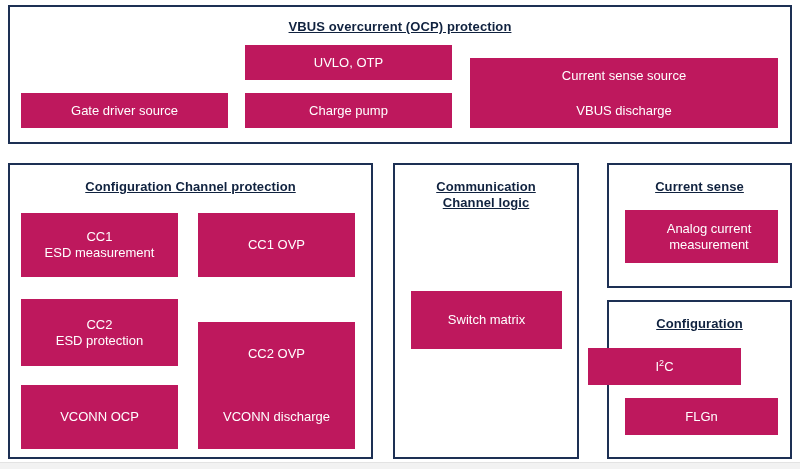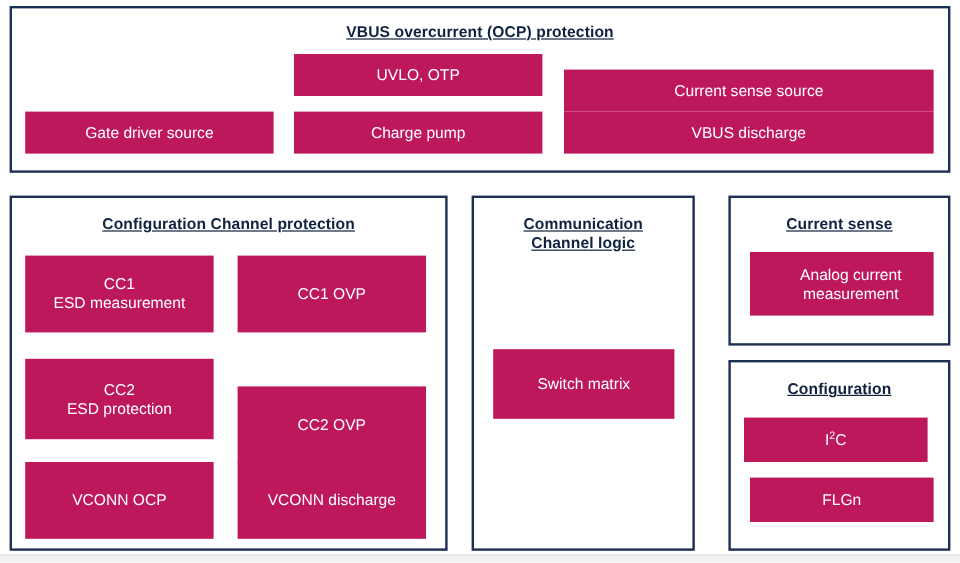--- a/index.html
+++ b/index.html
@@ -111,21 +111,21 @@
     <div class="panel-title" style="top:14px;">Current sense</div>
   </div>
 
   <div class="block" style="left:625px; top:210px; width:153px; height:53px;padding-left:19px;">Analog current
 measurement</div>
 
   <div class="panel" style="left:607px; top:300px; width:185px; height:159px;">
     <div class="panel-title" style="top:14px;">Configuration</div>
   </div>
 
-  <div class="block" style="left:620px; top:348px; width:153px; height:37px;">
+  <div class="block" style="left:588px; top:348px; width:153px; height:37px;">
     <span>I<sup>2</sup>C</span>
   </div>
 
   <div class="block" style="left:625px; top:398px; width:153px; height:37px;">FLGn</div>
 
   <div class="footer-band"></div>
 
 </div>
 
 </body></html>

